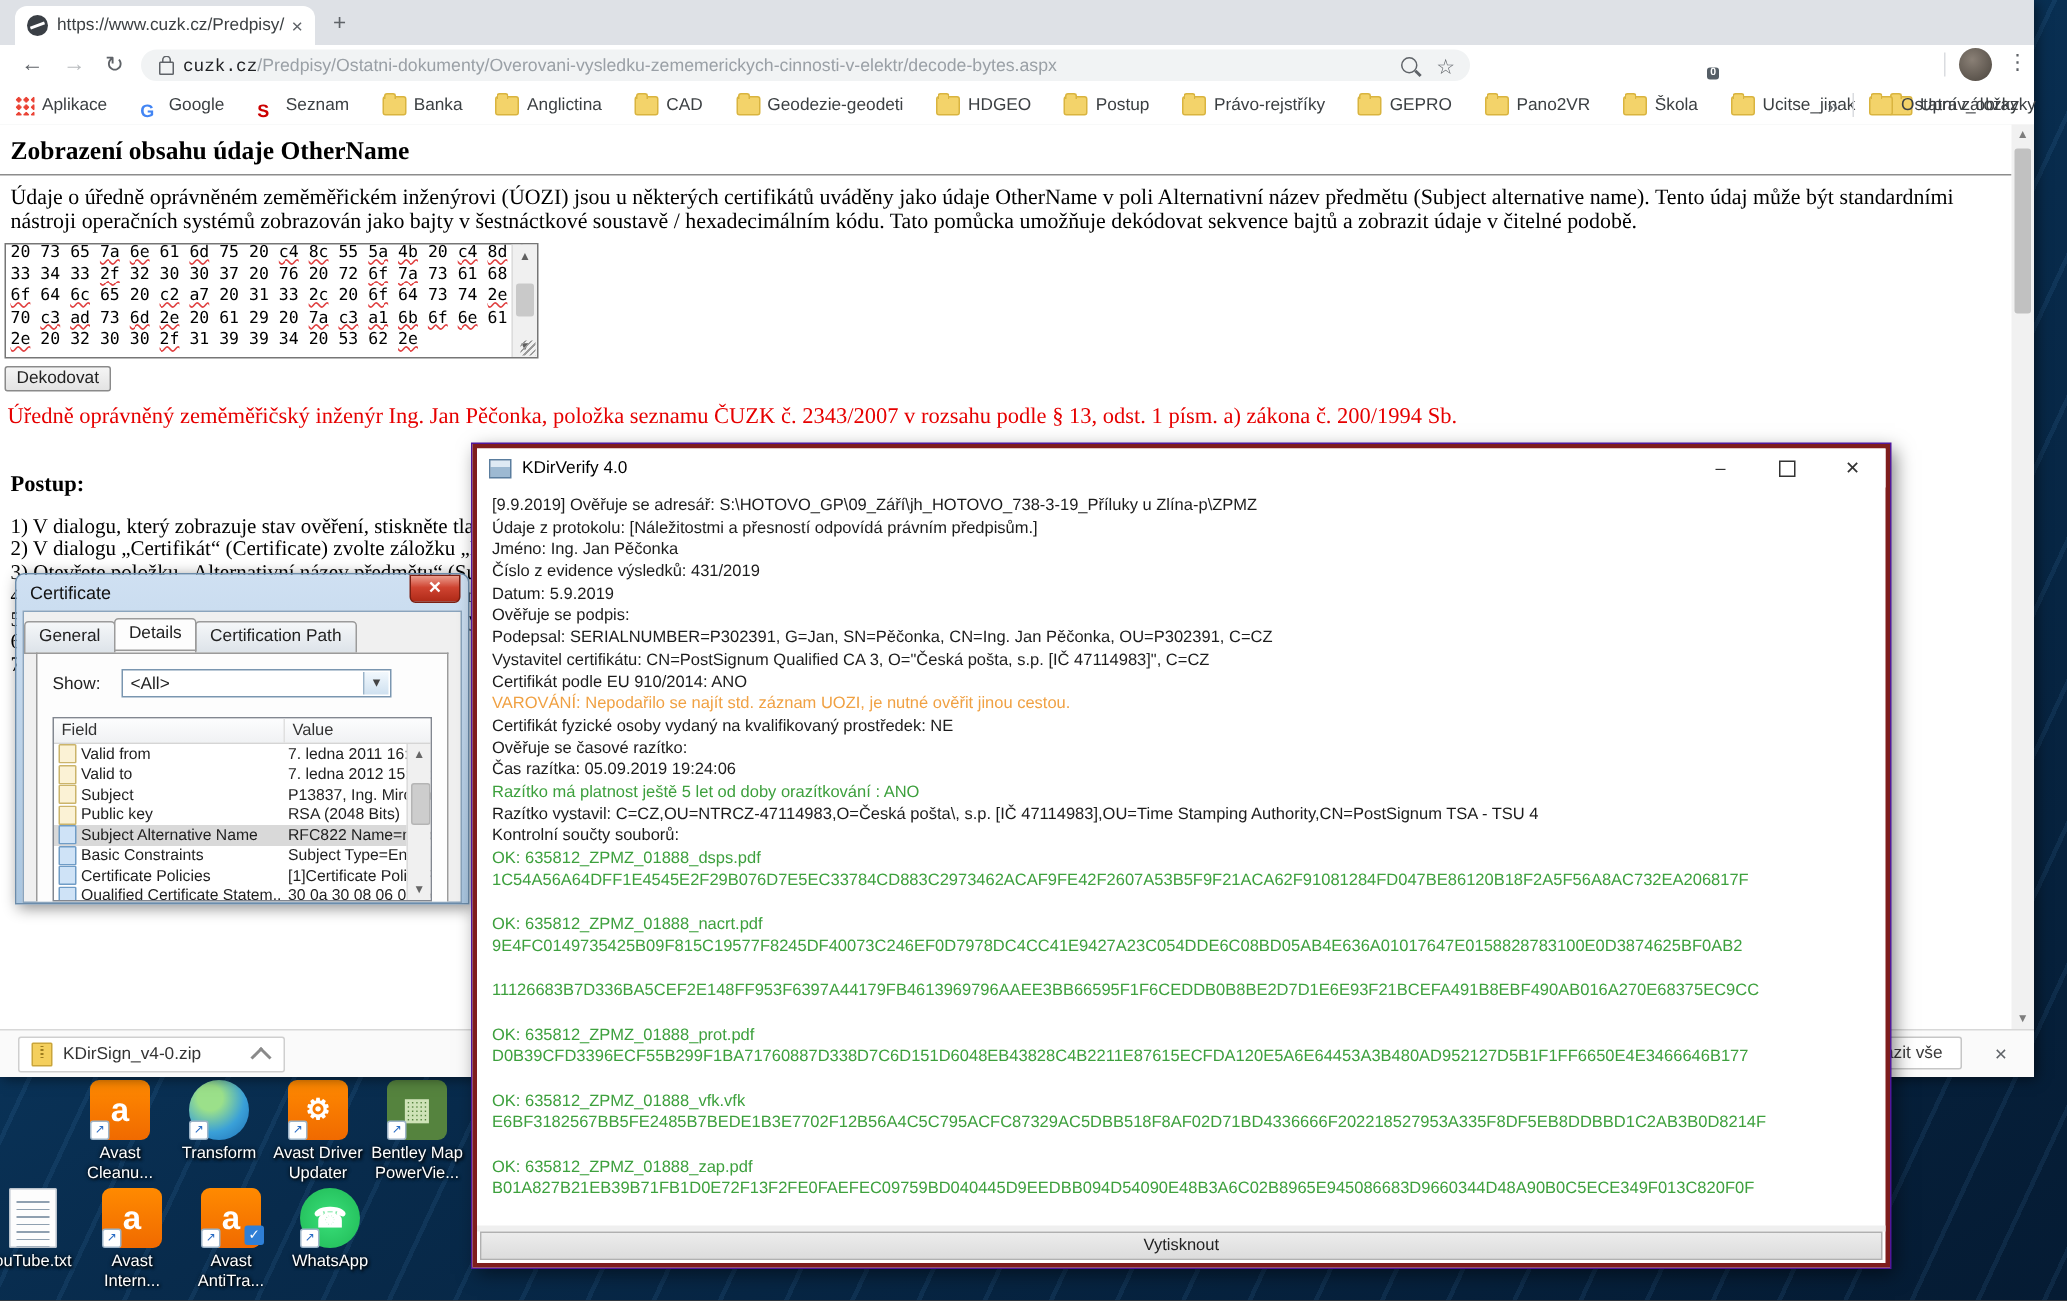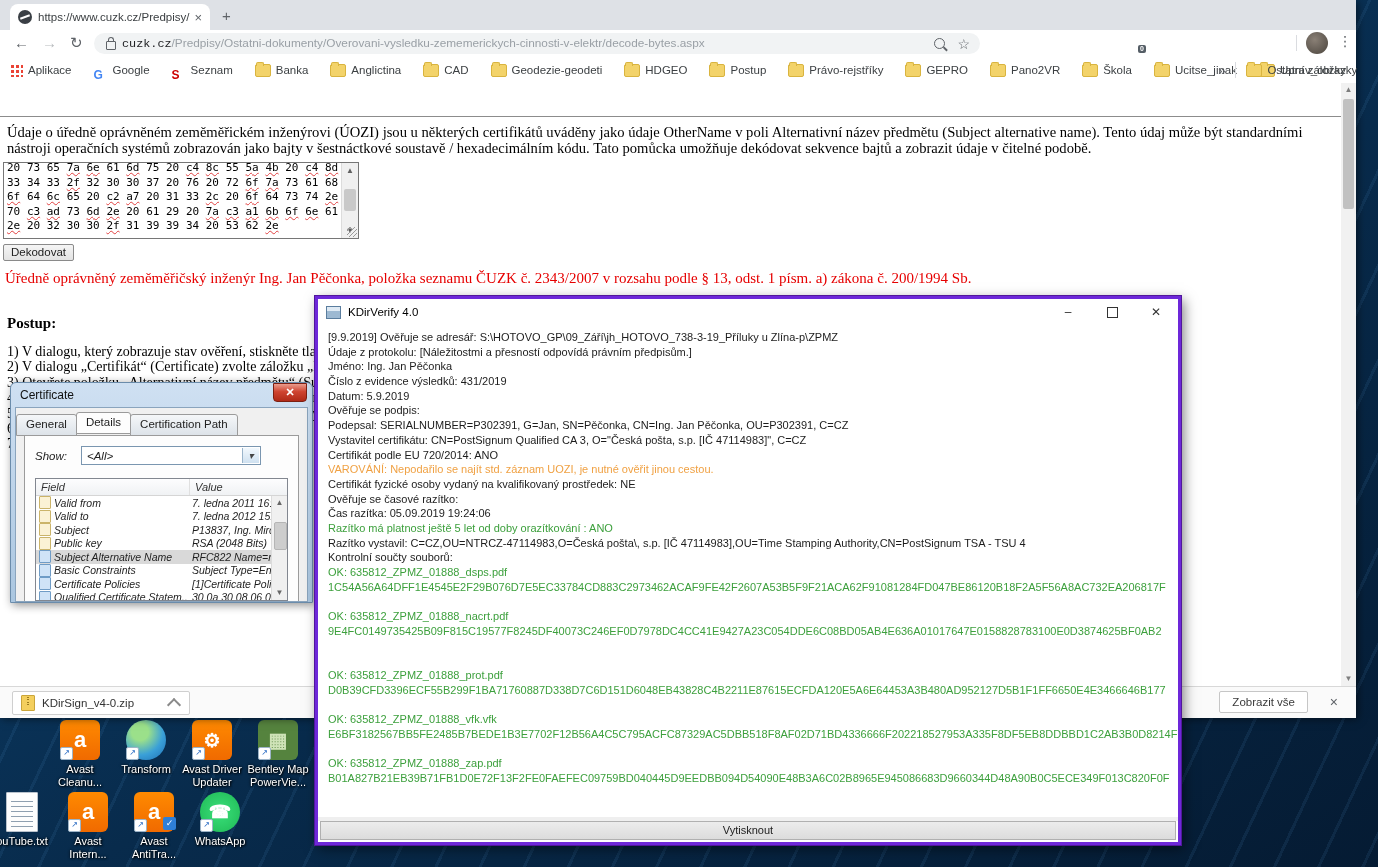--- a/index.html
+++ b/index.html
@@ -98,21 +98,21 @@
 
   
   .cert{position:absolute;left:10px;top:382px;width:303px;height:221px;z-index:10;
     background:linear-gradient(#cfe0f2,#aac6e0);border:1px solid #6b8cab;border-radius:6px 6px 0 0;box-shadow:2px 2px 10px rgba(0,0,0,.45);box-sizing:border-box;overflow:hidden;}
   .c-title{height:24px;display:flex;align-items:center;padding-left:9px;font-size:12px;color:#111;}
   .c-close{position:absolute;right:5px;top:0px;width:32px;height:17px;background:linear-gradient(#eb9c8d,#cf4431 45%,#b02a18);border:1px solid #7c1f12;border-radius:0 0 4px 4px;color:#fff;font-size:11px;font-weight:bold;text-align:center;line-height:16px;cursor:pointer;}
   .c-body{position:absolute;left:4px;right:4px;top:24px;bottom:0;background:#f0f0f0;border:1px solid #8aa4bd;}
   .c-tabs{position:absolute;left:0;top:6px;display:flex;}
   .c-tab{font-size:11.5px;color:#222;background:linear-gradient(#f5f7f9,#dde3e9);border:1px solid #9b9b9b;border-radius:3px 3px 0 0;padding:3px 9px 3px;margin-right:-1px;position:relative;cursor:pointer;}
   .c-tab.active{background:#fdfdfd;z-index:2;top:-2px;padding-bottom:5px;}
-  .c-pane{position:absolute;left:8px;right:8px;top:27px;bottom:0;background:#fdfdfd;border:1px solid #9b9b9b;border-bottom:none;font-style:italic;}
+  .c-pane{position:absolute;left:8px;right:8px;top:27px;bottom:0;background:#fdfdfd;border:1px solid #9b9b9b;border-bottom:none;}
   .c-showrow{position:absolute;left:10px;top:10px;display:flex;align-items:center;font-size:11.5px;color:#222;}
   .c-combo{margin-left:14px;width:180px;height:19px;background:#fff;border:1px solid #7a96b0;display:flex;align-items:center;padding-left:5px;box-sizing:border-box;font-size:11.5px;position:relative;cursor:pointer;}
   .c-combo::after{content:"\25BE";position:absolute;right:1px;top:1px;bottom:1px;width:16px;background:linear-gradient(#f2f8fd,#cfe1f0);border-left:1px solid #9ab4ca;color:#444;font-size:10px;text-align:center;line-height:16px;}
   .c-list{position:absolute;left:10px;right:10px;top:42px;bottom:0;background:#fff;border:1px solid #828790;overflow:hidden;}
   .c-hdr{display:flex;height:16px;background:linear-gradient(#fdfdfe,#f0f2f4);border-bottom:1px solid #d5d5d5;font-size:11px;color:#333;}
   .c-hdr .h1c{width:148px;padding-left:5px;border-right:1px solid #e0e0e0;line-height:16px;}
   .c-hdr .h2c{flex:1;padding-left:5px;line-height:16px;}
   .c-row{display:flex;height:13.5px;font-size:10.5px;color:#1e1e1e;align-items:center;cursor:pointer;}
   .c-row.sel{background:#d9d9d9;}
   .c-f{width:148px;padding-left:3px;display:flex;align-items:center;gap:3px;white-space:nowrap;overflow:hidden;}
@@ -129,22 +129,22 @@
   .shelf{position:absolute;left:0;top:686px;width:100%;height:31px;background:#fafafa;border-top:1px solid #d8d8d8;z-index:15;}
   .dl-item{position:absolute;left:12px;top:4px;height:22px;background:#fff;border:1px solid #cfcfcf;border-radius:2px;display:flex;align-items:center;padding:0 8px;gap:7px;cursor:pointer;}
   .zip{width:12px;height:14px;background:#f4cf5d;border:1px solid #caa53a;border-radius:1px;position:relative;}
   .zip::before{content:"";position:absolute;left:5px;top:1px;width:2px;height:9px;background:repeating-linear-gradient(#9c7b1e 0 1px,transparent 1px 2.5px);}
   .dl-name{font-size:11.5px;color:#333;}
   .dl-caret{width:8px;height:8px;border-top:2px solid #8a8a8a;border-right:2px solid #8a8a8a;transform:rotate(-45deg);margin:3px 2px 0 28px;cursor:pointer;}
   .dl-showall{position:absolute;right:48px;top:4px;height:22px;line-height:20px;padding:0 12px;border:1px solid #c6c6c6;border-radius:2px;background:#fff;font-size:11.5px;color:#3b3b3b;cursor:pointer;box-sizing:border-box;}
   .dl-close{position:absolute;right:18px;top:7px;font-size:14px;color:#5f6368;cursor:pointer;}
 
   
-  .kdir{position:absolute;left:315px;top:296px;width:866px;height:549px;z-index:30;background:#fff;
-    border:3px solid #6d28d9;box-shadow:0 0 0 1px #51179b, 3px 4px 12px rgba(0,0,0,.5);box-sizing:border-box;display:flex;flex-direction:column;}
+  .kdir{position:absolute;left:315px;top:296px;width:945px;height:549px;z-index:30;background:#fff;
+    border:3px solid #7f1d1d;box-shadow:0 0 0 1px #51179b, 3px 4px 12px rgba(0,0,0,.5);box-sizing:border-box;display:flex;flex-direction:column;}
   .k-titlebar{height:26px;background:#fff;display:flex;align-items:center;padding-left:8px;flex:0 0 auto;}
   .k-appicon{width:13px;height:11px;border:1px solid #5a7d9e;background:linear-gradient(#dfeaf4 40%,#9db9d2 40%);margin-right:7px;}
   .k-title{font-size:11.5px;color:#000;flex:1;}
   .k-ctrls{display:flex;height:26px;}
   .k-btn{width:44px;text-align:center;line-height:26px;font-size:12px;color:#333;cursor:pointer;}
   .k-max i{display:inline-block;width:9px;height:9px;border:1px solid #333;vertical-align:middle;}
   .k-content{flex:1;padding:5px 10px 0;font-size:11px;line-height:14.7px;color:#1c1c1c;overflow:hidden;white-space:nowrap;}
   .kl{height:14.7px;}
   .kl.g{color:#3da03d;}
   .kl.o{color:#f0a143;}
@@ -333,20 +333,21 @@
         <span class="chev">»</span>
         <span class="bmdiv"></span>
         <span class="bm">
           <span class="bmicon i-folder"></span>
           <span class="bmlabel">Ostatní záložky</span>
         </span>
       </div>
     </div>
 
     <div class="page">
+      <div class="pg-h1">Zobrazení obsahu údaje OtherName</div>
       <div class="pg-hr"></div>
       <div class="pg-intro">Údaje o úředně oprávněném zeměměřickém inženýrovi (ÚOZI) jsou u některých certifikátů uváděny jako údaje OtherName v poli Alternativní název předmětu (Subject alternative name). Tento údaj může být standardními nástroji operačních systémů zobrazován jako bajty v šestnáctkové soustavě / hexadecimálním kódu. Tato pomůcka umožňuje dekódovat sekvence bajtů a zobrazit údaje v čitelné podobě.</div>
 
       <div class="hexbox">
         <div class="hexinner" id="hexlines">
             <div class="hexline"><span>20</span> <span>73</span> <span>65</span> <span class="sp">7a</span> <span class="sp">6e</span> <span>61</span> <span class="sp">6d</span> <span>75</span> <span>20</span> <span class="sp">c4</span> <span class="sp">8c</span> <span>55</span> <span class="sp">5a</span> <span class="sp">4b</span> <span>20</span> <span class="sp">c4</span> <span class="sp">8d</span> <span class="sp">2e</span>  </div>
             <div class="hexline"><span>33</span> <span>34</span> <span>33</span> <span class="sp">2f</span> <span>32</span> <span>30</span> <span>30</span> <span>37</span> <span>20</span> <span>76</span> <span>20</span> <span>72</span> <span class="sp">6f</span> <span class="sp">7a</span> <span>73</span> <span>61</span> <span>68</span> <span>75</span>  </div>
             <div class="hexline"><span class="sp">6f</span> <span>64</span> <span class="sp">6c</span> <span>65</span> <span>20</span> <span class="sp">c2</span> <span class="sp">a7</span> <span>20</span> <span>31</span> <span>33</span> <span class="sp">2c</span> <span>20</span> <span class="sp">6f</span> <span>64</span> <span>73</span> <span>74</span> <span class="sp">2e</span> <span>20</span>  </div>
             <div class="hexline"><span>70</span> <span class="sp">c3</span> <span class="sp">ad</span> <span>73</span> <span class="sp">6d</span> <span class="sp">2e</span> <span>20</span> <span>61</span> <span>29</span> <span>20</span> <span class="sp">7a</span> <span class="sp">c3</span> <span class="sp">a1</span> <span class="sp">6b</span> <span class="sp">6f</span> <span class="sp">6e</span> <span>61</span> <span>20</span>  </div>
             <div class="hexline"><span class="sp">2e</span> <span>20</span> <span>32</span> <span>30</span> <span>30</span> <span class="sp">2f</span> <span>31</span> <span>39</span> <span>39</span> <span>34</span> <span>20</span> <span>53</span> <span>62</span> <span class="sp">2e</span></div>
@@ -495,34 +496,35 @@
     <div class="k-content">
 
     <div class="kl">[9.9.2019] Ověřuje se adresář: S:\HOTOVO_GP\09_Září\jh_HOTOVO_738-3-19_Příluky u Zlína-p\ZPMZ</div>
         <div class="kl">Údaje z protokolu: [Náležitostmi a přesností odpovídá právním předpisům.]</div>
         <div class="kl">Jméno: Ing. Jan Pěčonka</div>
         <div class="kl">Číslo z evidence výsledků: 431/2019</div>
         <div class="kl">Datum: 5.9.2019</div>
         <div class="kl">Ověřuje se podpis:</div>
         <div class="kl">Podepsal: SERIALNUMBER=P302391, G=Jan, SN=Pěčonka, CN=Ing. Jan Pěčonka, OU=P302391, C=CZ</div>
         <div class="kl">Vystavitel certifikátu: CN=PostSignum Qualified CA 3, O="Česká pošta, s.p. [IČ 47114983]", C=CZ</div>
-        <div class="kl">Certifikát podle EU 720/2014: ANO</div>
+        <div class="kl">Certifikát podle EU 910/2014: ANO</div>
         <div class="kl o">VAROVÁNÍ: Nepodařilo se najít std. záznam UOZI, je nutné ověřit jinou cestou.</div>
         <div class="kl">Certifikát fyzické osoby vydaný na kvalifikovaný prostředek: NE</div>
         <div class="kl">Ověřuje se časové razítko:</div>
         <div class="kl">Čas razítka: 05.09.2019 19:24:06</div>
         <div class="kl g">Razítko má platnost ještě 5 let od doby orazítkování : ANO</div>
         <div class="kl">Razítko vystavil: C=CZ,OU=NTRCZ-47114983,O=Česká pošta\, s.p. [IČ 47114983],OU=Time Stamping Authority,CN=PostSignum TSA - TSU 4</div>
         <div class="kl">Kontrolní součty souborů:</div>
         <div class="kl g">OK: 635812_ZPMZ_01888_dsps.pdf</div>
         <div class="kl g">1C54A56A64DFF1E4545E2F29B076D7E5EC33784CD883C2973462ACAF9FE42F2607A53B5F9F21ACA62F91081284FD047BE86120B18F2A5F56A8AC732EA206817F</div>
         <div class="kl"></div>
         <div class="kl g">OK: 635812_ZPMZ_01888_nacrt.pdf</div>
         <div class="kl g">9E4FC0149735425B09F815C19577F8245DF40073C246EF0D7978DC4CC41E9427A23C054DDE6C08BD05AB4E636A01017647E0158828783100E0D3874625BF0AB2</div>
         <div class="kl"></div>
+        <div class="kl g">11126683B7D336BA5CEF2E148FF953F6397A44179FB4613969796AAEE3BB66595F1F6CEDDB0B8BE2D7D1E6E93F21BCEFA491B8EBF490AB016A270E68375EC9CC</div>
         <div class="kl"></div>
         <div class="kl g">OK: 635812_ZPMZ_01888_prot.pdf</div>
         <div class="kl g">D0B39CFD3396ECF55B299F1BA71760887D338D7C6D151D6048EB43828C4B2211E87615ECFDA120E5A6E64453A3B480AD952127D5B1F1FF6650E4E3466646B177</div>
         <div class="kl"></div>
         <div class="kl g">OK: 635812_ZPMZ_01888_vfk.vfk</div>
         <div class="kl g">E6BF3182567BB5FE2485B7BEDE1B3E7702F12B56A4C5C795ACFC87329AC5DBB518F8AF02D71BD4336666F202218527953A335F8DF5EB8DDBBD1C2AB3B0D8214F</div>
         <div class="kl"></div>
         <div class="kl g">OK: 635812_ZPMZ_01888_zap.pdf</div>
         <div class="kl g">B01A827B21EB39B71FB1D0E72F13F2FE0FAEFEC09759BD040445D9EEDBB094D54090E48B3A6C02B8965E945086683D9660344D48A90B0C5ECE349F013C820F0F</div>
       </div>

